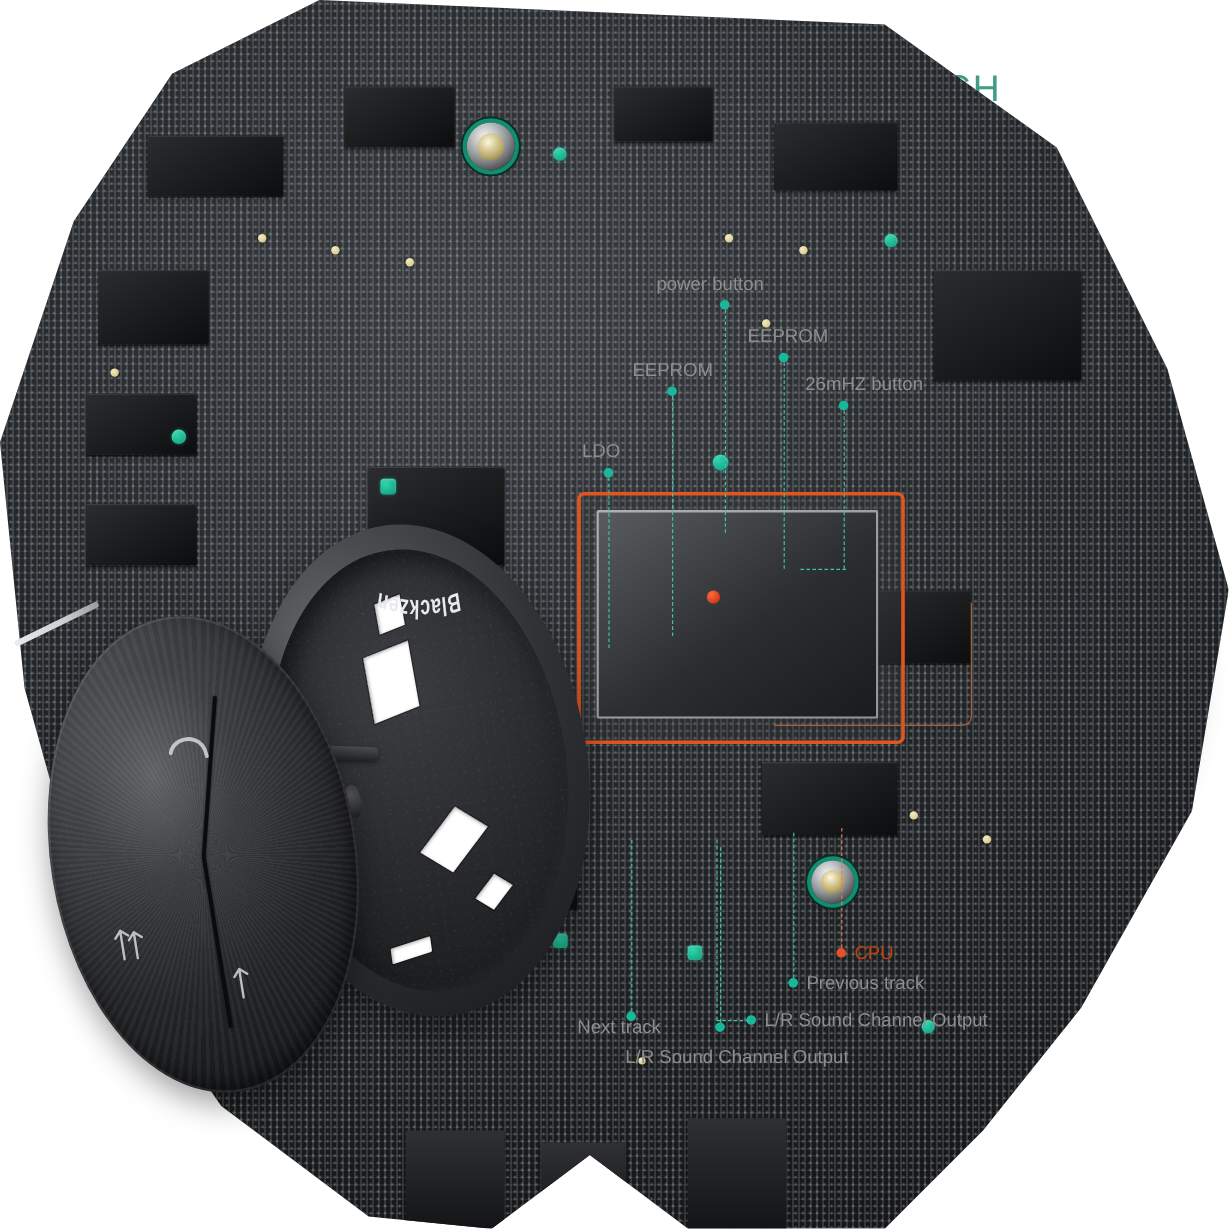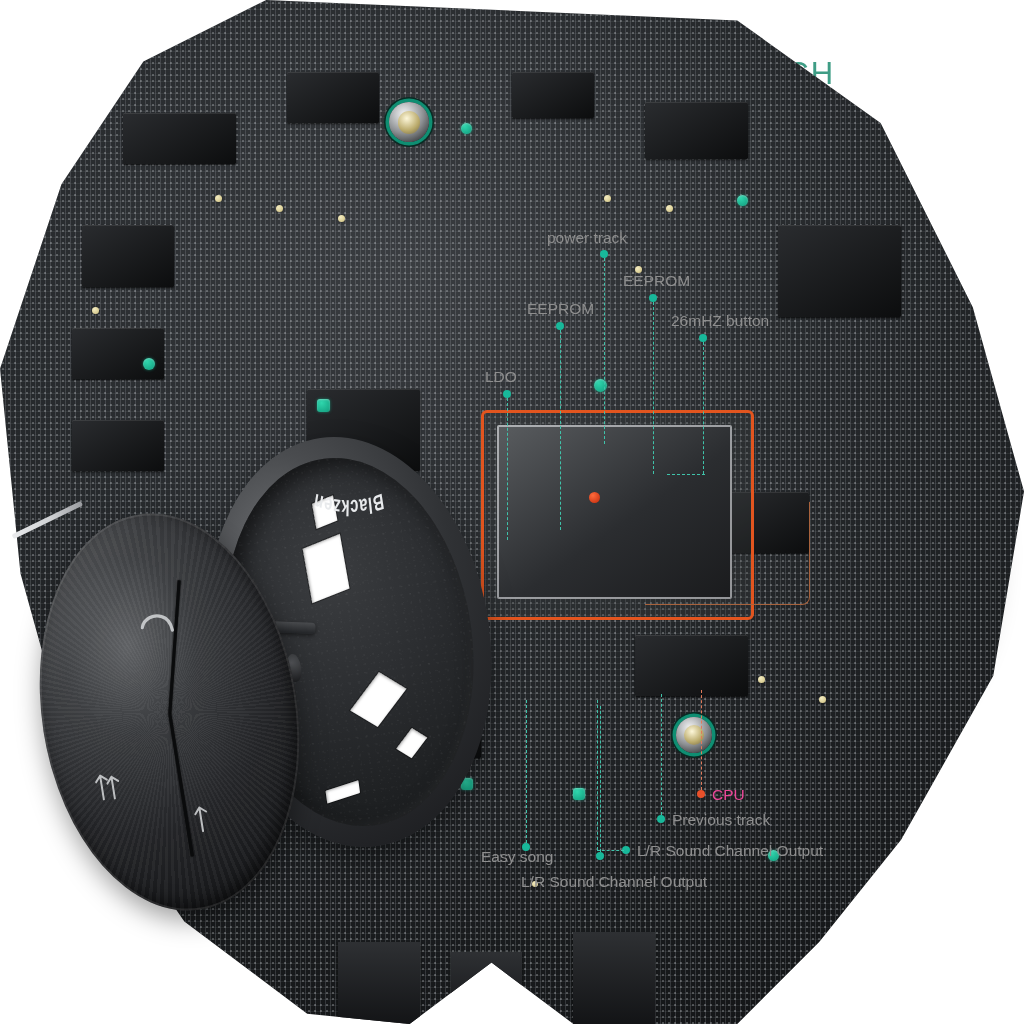--- a/index.html
+++ b/index.html
@@ -19,21 +19,21 @@
     font-weight:400;margin-top:58px;line-height:1;
     white-space:nowrap;
   }
   #subtitle{
     font-size:22px;color:#8d8d8d;font-weight:400;
     margin-top:13px;line-height:1;white-space:nowrap;
   }
 
   
   .callout{position:absolute;font-size:15.5px;color:#8e8e8e;white-space:nowrap;line-height:1;}
-  .callout.orange{color:#ec4899;}
+  .callout.orange{color:#c2410c;}
   .dot{position:absolute;width:8px;height:8px;border-radius:50%;background:#18b89a;}
   .dot.red{background:#e8502a;}
   .vline{position:absolute;width:0;border-left:1.6px dashed #3fc3aa;}
   .vline.red{border-left:1.6px dashed #e07a5a;}
   .hline{position:absolute;height:0;border-top:1.6px dashed #3fc3aa;}
 
   
   #art{position:absolute;left:0;top:0;width:1024px;height:1024px;}
 
   
@@ -384,21 +384,21 @@
           <path d="M7 31 L7 7 M7 7 L2 13 M7 7 L13 12" fill="none" stroke="#d6d8da" stroke-width="2" stroke-linecap="round" stroke-linejoin="round"></path>
         </svg>
       </div>
       <div class="rim"></div>
     </div>
 
   </div>
 
   <div id="callouts">
 
-    <div class="callout" style="left:547px;top:230px;">power track</div>
+    <div class="callout" style="left:547px;top:230px;">power button</div>
     <div class="dot" style="left:600px;top:250px;"></div>
     <div class="vline" style="left:604px;top:258px;height:186px;"></div>
 
     <div class="callout" style="left:623px;top:273px;">EEPROM</div>
     <div class="dot" style="left:649px;top:294px;"></div>
     <div class="vline" style="left:653px;top:302px;height:172px;"></div>
 
     <div class="callout" style="left:527px;top:301px;">EEPROM</div>
     <div class="dot" style="left:556px;top:322px;"></div>
     <div class="vline" style="left:560px;top:330px;height:200px;"></div>
@@ -422,19 +422,19 @@
 
     <div class="callout" style="left:637px;top:843px;">L/R Sound Channel Output</div>
     <div class="dot" style="left:622px;top:846px;"></div>
     <div class="hline" style="left:597px;top:850px;width:27px;"></div>
     <div class="vline" style="left:597px;top:700px;height:150px;"></div>
 
     <div class="callout" style="left:521px;top:874px;">L/R Sound Channel Output</div>
     <div class="dot" style="left:596px;top:852px;"></div>
     <div class="vline" style="left:600px;top:706px;height:146px;"></div>
 
-    <div class="callout" style="left:481px;top:849px;">Easy song</div>
+    <div class="callout" style="left:481px;top:849px;">Next track</div>
     <div class="dot" style="left:522px;top:843px;"></div>
     <div class="vline" style="left:526px;top:700px;height:143px;"></div>
 
   </div>
 
 </div>
 
 </body></html>

